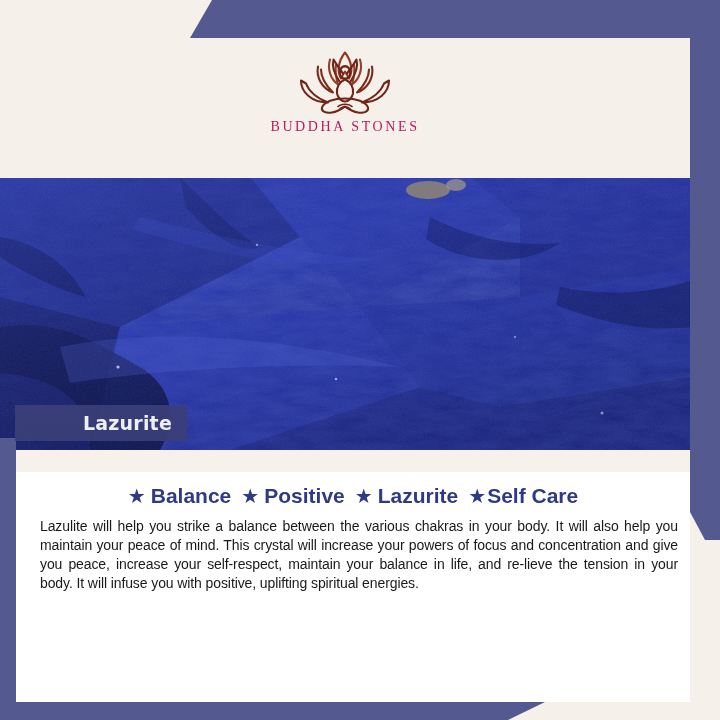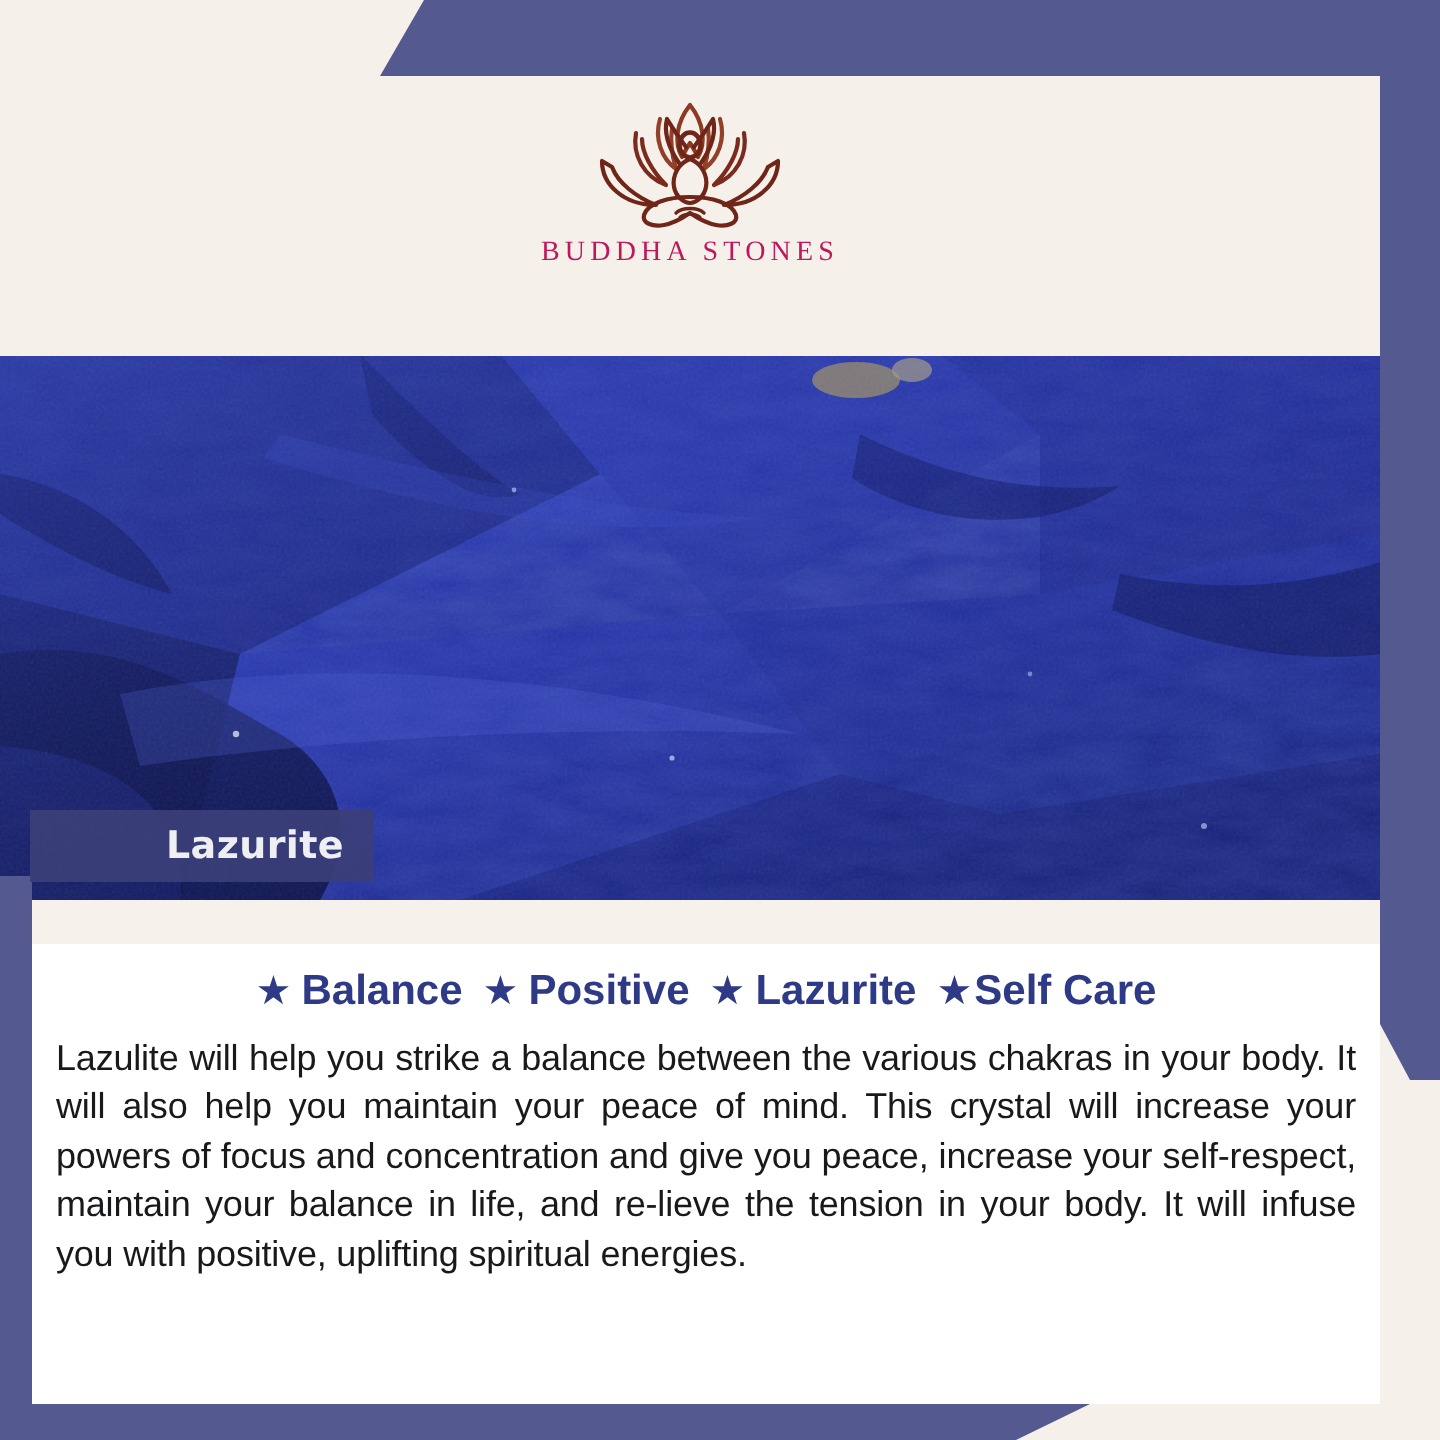--- a/index.html
+++ b/index.html
@@ -99,22 +99,22 @@
     font-weight:700;font-size:21px;color:#2e3a86;
     font-family:"Liberation Sans","DejaVu Sans",sans-serif;
     white-space:nowrap;
   }
   .benefit .star{font-size:20px;margin-right:5px;line-height:1;}
   .benefit + .benefit{margin-left:14px;}
   .benefit.tight + .benefit.tight{margin-left:10px;}
   .benefit.nogap .star{margin-right:1px;}
 
   .paragraph{
-    margin:9px 12px 0 12px;
-    font-size:18px;line-height:1.36;color:#18191b;
+    margin:9px 12px 0 24px;
+    font-size:14px;line-height:1.36;color:#18191b;
     font-family:"Liberation Sans Narrow","Liberation Sans",sans-serif;
     text-align:justify;text-justify:inter-word;
     letter-spacing:-0.1px;
     hyphens:manual;
   }
 </style>
 </head>
 <body>
 
 <div class="canvas">

